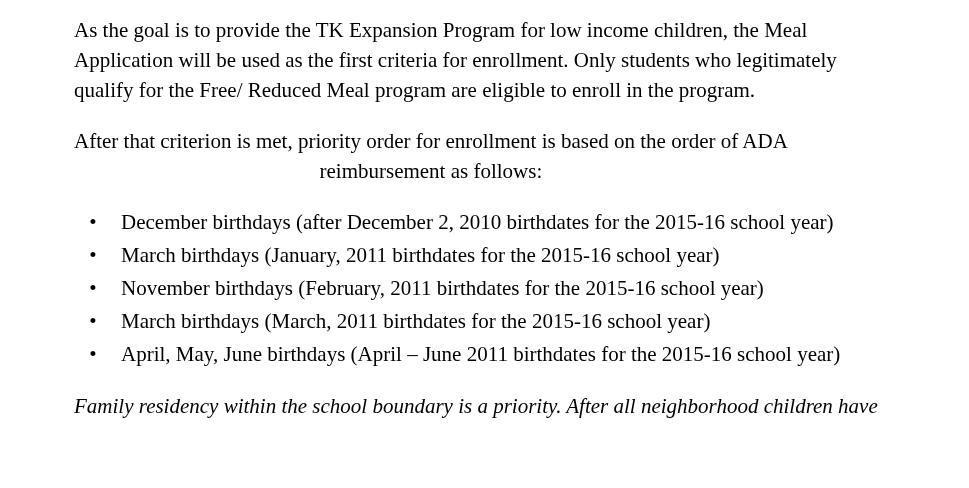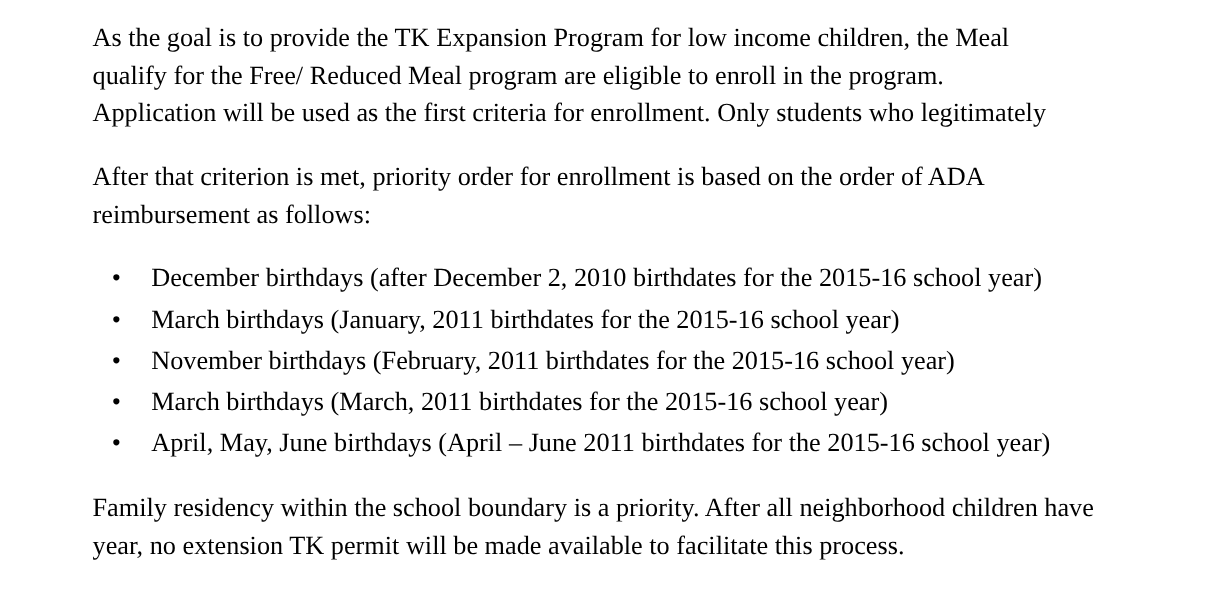--- a/index.html
+++ b/index.html
@@ -18,22 +18,22 @@
     }
     .para {
       position: absolute;
       left: 52px;
       margin: 0;
       line-height: 30px;
       white-space: nowrap;
     }
     .para .line { display: block; margin-left: 22px; }
     #p1 { top: 15px; }
-    #p2 { top: 126px; }
-    #p3 { top: 391px; }
+    #p2 { top: 126px; text-align: center; }
+    #p3 { top: 391px; font-style: italic; }
     .bullets {
       position: absolute;
       left: 0;
       top: 206px;
       margin: 0;
       padding: 0;
       list-style: none;
     }
     .bullets li {
       position: relative;
@@ -52,22 +52,22 @@
       position: absolute;
       left: 121px;
       top: 0;
     }
   </style>
 </head>
 <body>
 
 <p class="para" id="p1">
   <span class="line">As the goal is to provide the TK Expansion Program for low income children, the Meal</span>
+  <span class="line">Application will be used as the first criteria for enrollment.  Only students who legitimately</span>
   <span class="line">qualify for the Free/ Reduced Meal program are eligible to enroll in the program.</span>
-  <span class="line">Application will be used as the first criteria for enrollment.  Only students who legitimately</span>
 </p>
 
 <p class="para" id="p2">
   <span class="line">After that criterion is met, priority order for enrollment is based on the order of ADA</span>
   <span class="line">reimbursement as follows:</span>
 </p>
 
 <ul class="bullets">
   <li>
     <span class="dot">•</span>
@@ -86,14 +86,13 @@
     <span class="txt">March birthdays (March, 2011 birthdates for the 2015-16 school year)</span>
   </li>
   <li>
     <span class="dot">•</span>
     <span class="txt">April, May, June birthdays (April – June 2011 birthdates for the 2015-16 school year)</span>
   </li>
 </ul>
 
 <p class="para" id="p3">
   <span class="line">Family residency within the school boundary is a priority.  After all neighborhood children have</span>
-  <span class="line">year, no extension TK permit will be made available to facilitate this process.</span>
 </p>
 
 </body></html>

